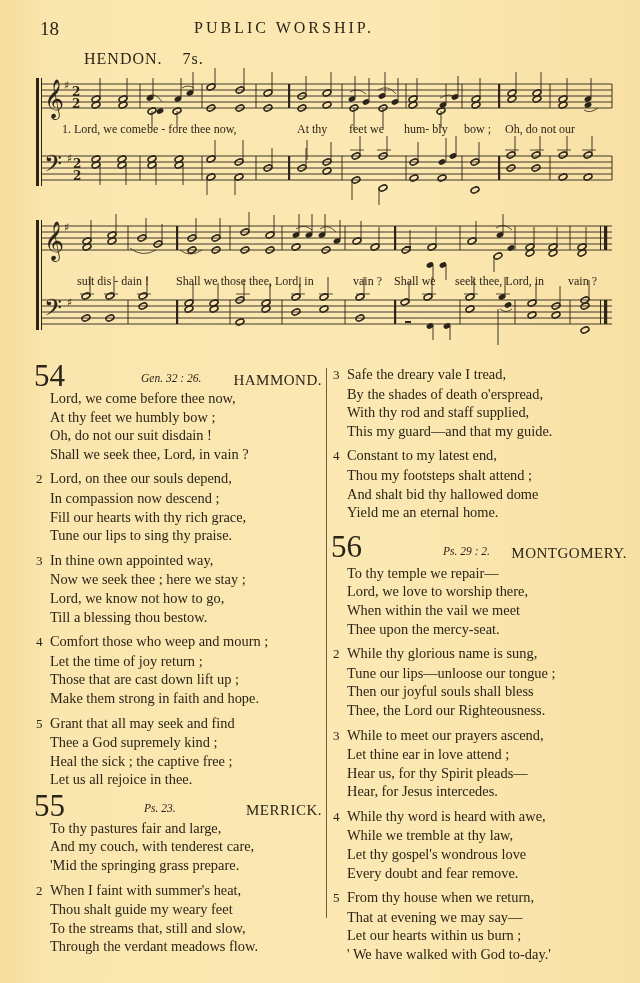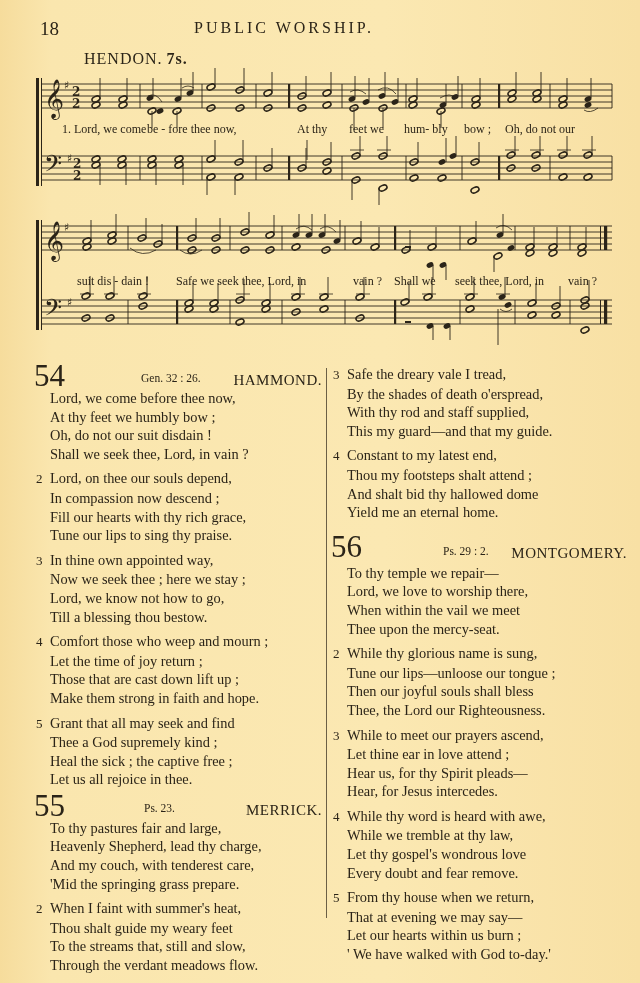--- a/index.html
+++ b/index.html
@@ -7,30 +7,30 @@
     width:640px; height:983px; overflow:hidden;
     background:#f9e3a8;
     background: linear-gradient(90deg,#f6dc9c 0%,#fae6ae 8%,#fbe8b2 60%,#f8e0a4 100%);
     font-family:"Liberation Serif","DejaVu Serif",serif;
     color:#2b2418;
     position:relative;
   }
   .page-number { position:absolute; left:40px; top:18px; font-size:19px; }
   .running-head { position:absolute; left:0; width:548px; top:19px; text-align:center; font-size:16px; letter-spacing:3px; padding-left:20px; box-sizing:border-box;}
   .tune-title { position:absolute; left:84px; top:50px; font-size:16px; letter-spacing:1px; }
-  .tune-title .meter { margin-left:4px;font-weight:bold; }
+  .tune-title .meter { margin-left:20px; }
   .music { position:absolute; left:0; top:0; }
   .lyric-line { position:absolute; font-size:12px; white-space:nowrap; color:#2b2418; }
   .hymn-col { position:absolute; font-size:14.4px; line-height:18.6px; }
   .col-left { left:36px; top:365px; width:286px; }
   .col-right { left:333px; top:365px; width:290px; }
   .divider { position:absolute; left:326px; top:368px; width:1px; height:550px; background:#3b3222; opacity:.75; }
   .hymn-head { position:relative; height:24px; }
   .hymn-num { position:absolute; left:-2px; top:-2px; font-size:31px; line-height:26px; }
-  .hymn-ref { position:absolute; font-size:11.5px; top:4px; }
+  .hymn-ref { position:absolute; font-style:italic; font-size:11.5px; top:4px; }
   .hymn-author { position:absolute; right:0; font-size:15px; top:6px; letter-spacing:.5px; text-transform:uppercase;text-align:right; }
   .stanza { margin-bottom:6px; }
   .line { padding-left:14px; white-space:nowrap; }
   .line.first { padding-left:0; }
   .line .vn { display:inline-block; width:14px; font-size:13px; }
 </style>
 </head>
 <body>
 
 <div class="page-number">18</div>
@@ -438,21 +438,21 @@
   <span class="lyric-line" style="left:62px;top:122px">1. Lord, we come</span>
   <span class="lyric-line" style="left:147px;top:122px">be - fore thee now,</span>
   <span class="lyric-line" style="left:297px;top:122px">At thy</span>
   <span class="lyric-line" style="left:349px;top:122px">feet we</span>
   <span class="lyric-line" style="left:404px;top:122px">hum- bly</span>
   <span class="lyric-line" style="left:464px;top:122px">bow ;</span>
   <span class="lyric-line" style="left:505px;top:122px">Oh, do not our</span>
 </div>
 <div>
   <span class="lyric-line" style="left:77px;top:274px">suit dis - dain !</span>
-  <span class="lyric-line" style="left:176px;top:274px">Safe we seek thee, Lord, in</span>
+  <span class="lyric-line" style="left:176px;top:274px">Shall we those thee, Lord, in</span>
   <span class="lyric-line" style="left:353px;top:274px">vain ?</span>
   <span class="lyric-line" style="left:394px;top:274px">Shall we</span>
   <span class="lyric-line" style="left:455px;top:274px">seek thee, Lord, in</span>
   <span class="lyric-line" style="left:568px;top:274px">vain ?</span>
 </div>
 
 <div class="divider"></div>
 
 <div class="hymn-col col-left">
   <div>
@@ -494,21 +494,20 @@
   </div>
 
   <div>
     <div class="hymn-head">
       <span class="hymn-num">55</span>
       <span class="hymn-ref" style="left:108px">Ps. 23.</span>
       <span class="hymn-author">Merrick.</span>
     </div>
     <div class="stanza">
       <div class="line">To thy pastures fair and large,</div>
-      <div class="line">Heavenly Shepherd, lead thy charge,</div>
       <div class="line">And my couch, with tenderest care,</div>
       <div class="line">'Mid the springing grass prepare.</div>
     </div>
     <div class="stanza">
       <div class="line first"><span class="vn">2</span><span>When I faint with summer's heat,</span></div>
       <div class="line">Thou shalt guide my weary feet</div>
       <div class="line">To the streams that, still and slow,</div>
       <div class="line">Through the verdant meadows flow.</div>
     </div>
   </div>

